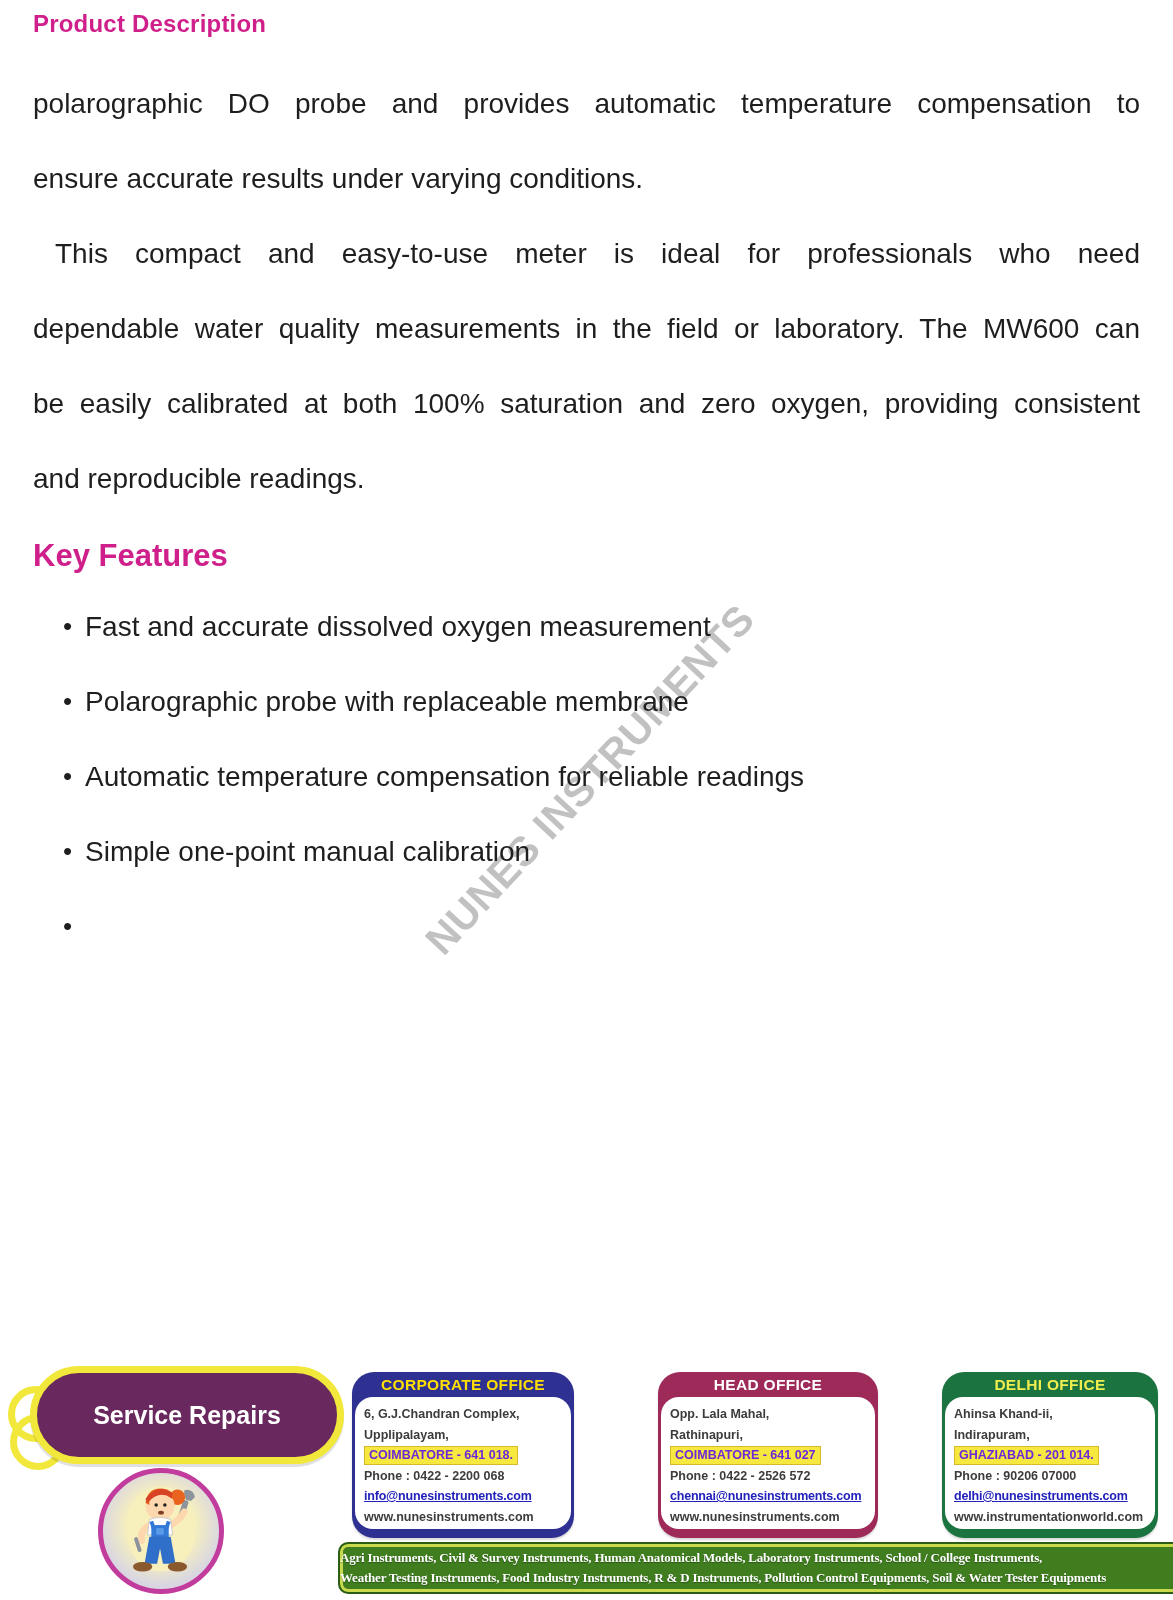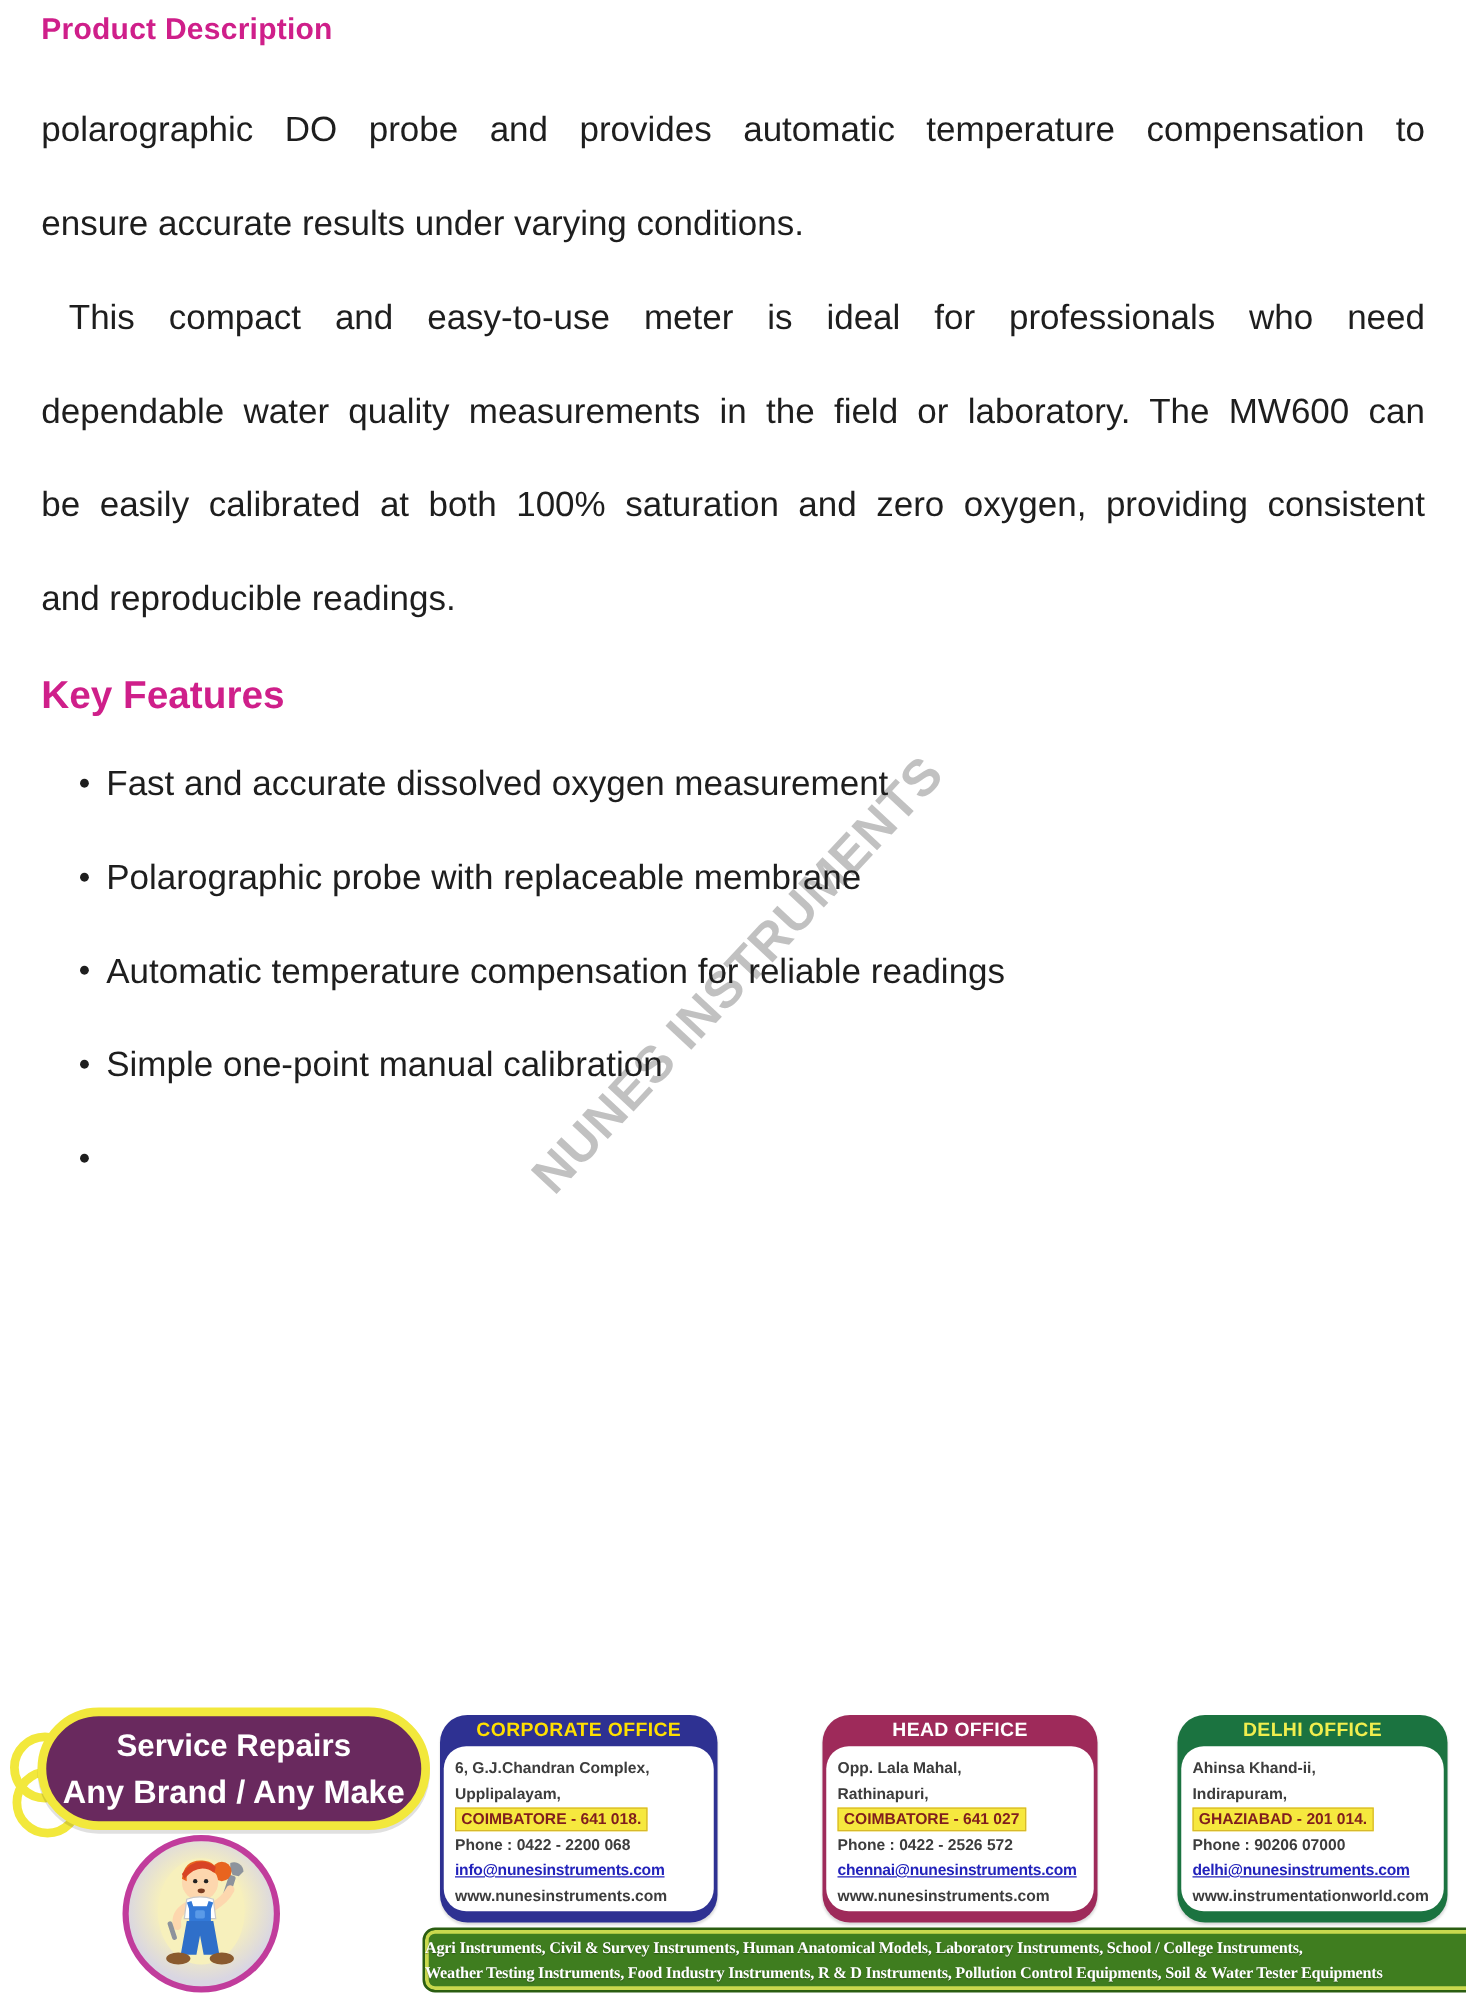--- a/index.html
+++ b/index.html
@@ -104,21 +104,21 @@
   }
   .card-body {
     background:#fff; border-radius:18px;
     height:132px; padding:7px 8px 0 9px;
     font-size:12.5px; font-weight:bold; color:#3c3c3c;
   }
   .card-body > div { line-height:20.5px; white-space:nowrap; }
   .city-highlight {
     display:inline-block; background:var(--highlight);
     border:1px solid #d8b92a; padding:0 4px; line-height:17px;
-    color:#7f1d1d;
+    color:#6d28d9;
     text-align:right;
   }
   .card-email { color:var(--link); text-decoration:underline; letter-spacing:-.2px; cursor:pointer; }
   .card-web { color:#3c3c3c; }
 
   .category-strip {
     position:absolute; left:338px; top:1542px; width:932px; height:52px;
     background:var(--strip);
     border:2px solid #2b5e12;
     box-shadow:inset 0 0 0 3px #c9d94e;
@@ -180,21 +180,20 @@
     </ul>
   </div>
 
   <div class="footer">
 
     <div class="service-arc arc1"></div>
     <div class="service-arc arc2"></div>
 
     <div class="service-pill">
       <div class="pill-line1">Service Repairs</div>
-      <div class="pill-line2">Any Brand / Any Make</div>
     </div>
 
     <div class="repairman-badge">
       <svg viewBox="0 0 120 120" aria-hidden="true">
         <ellipse cx="60" cy="58" rx="36" ry="44" fill="#f7f0bc"></ellipse>
 
         <g fill="#8d939c">
           <rect x="80" y="28" width="6" height="20" rx="2" transform="rotate(18 83 38)"></rect>
           <path d="M84 18 a8 8 0 0 1 11 7 l-4 4 -5 -1 -2 -5 z"></path>
         </g>

